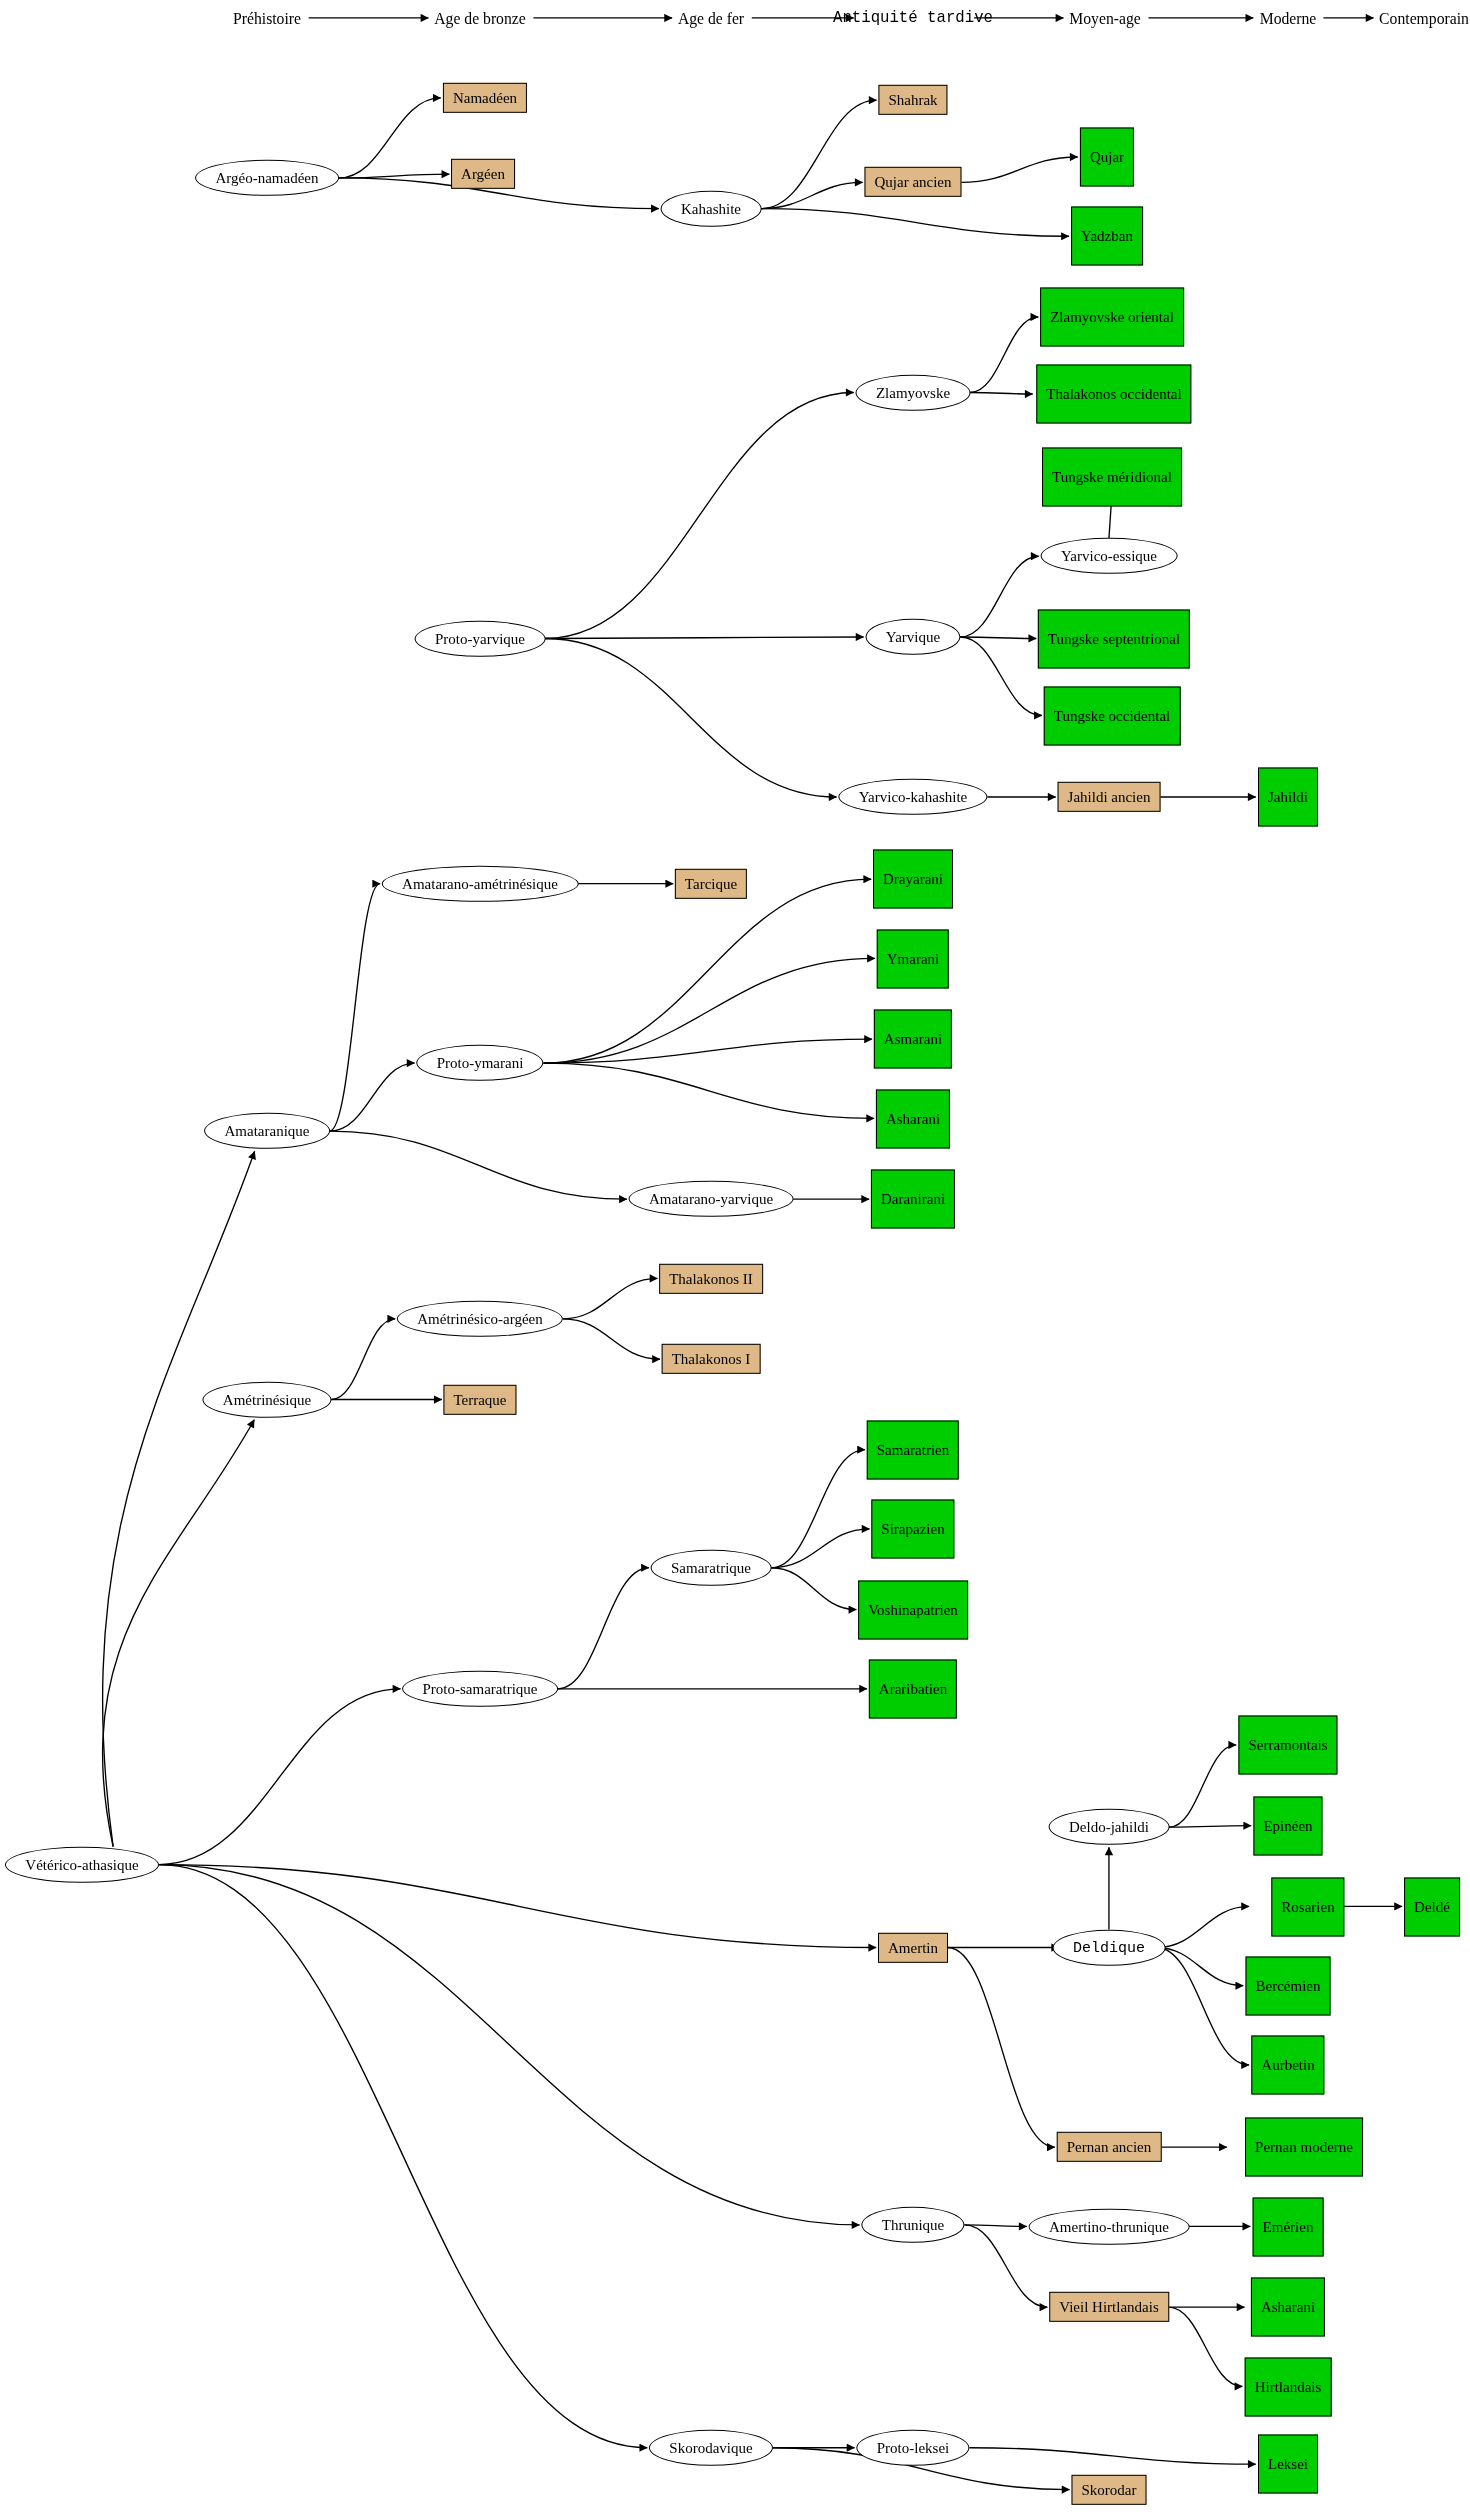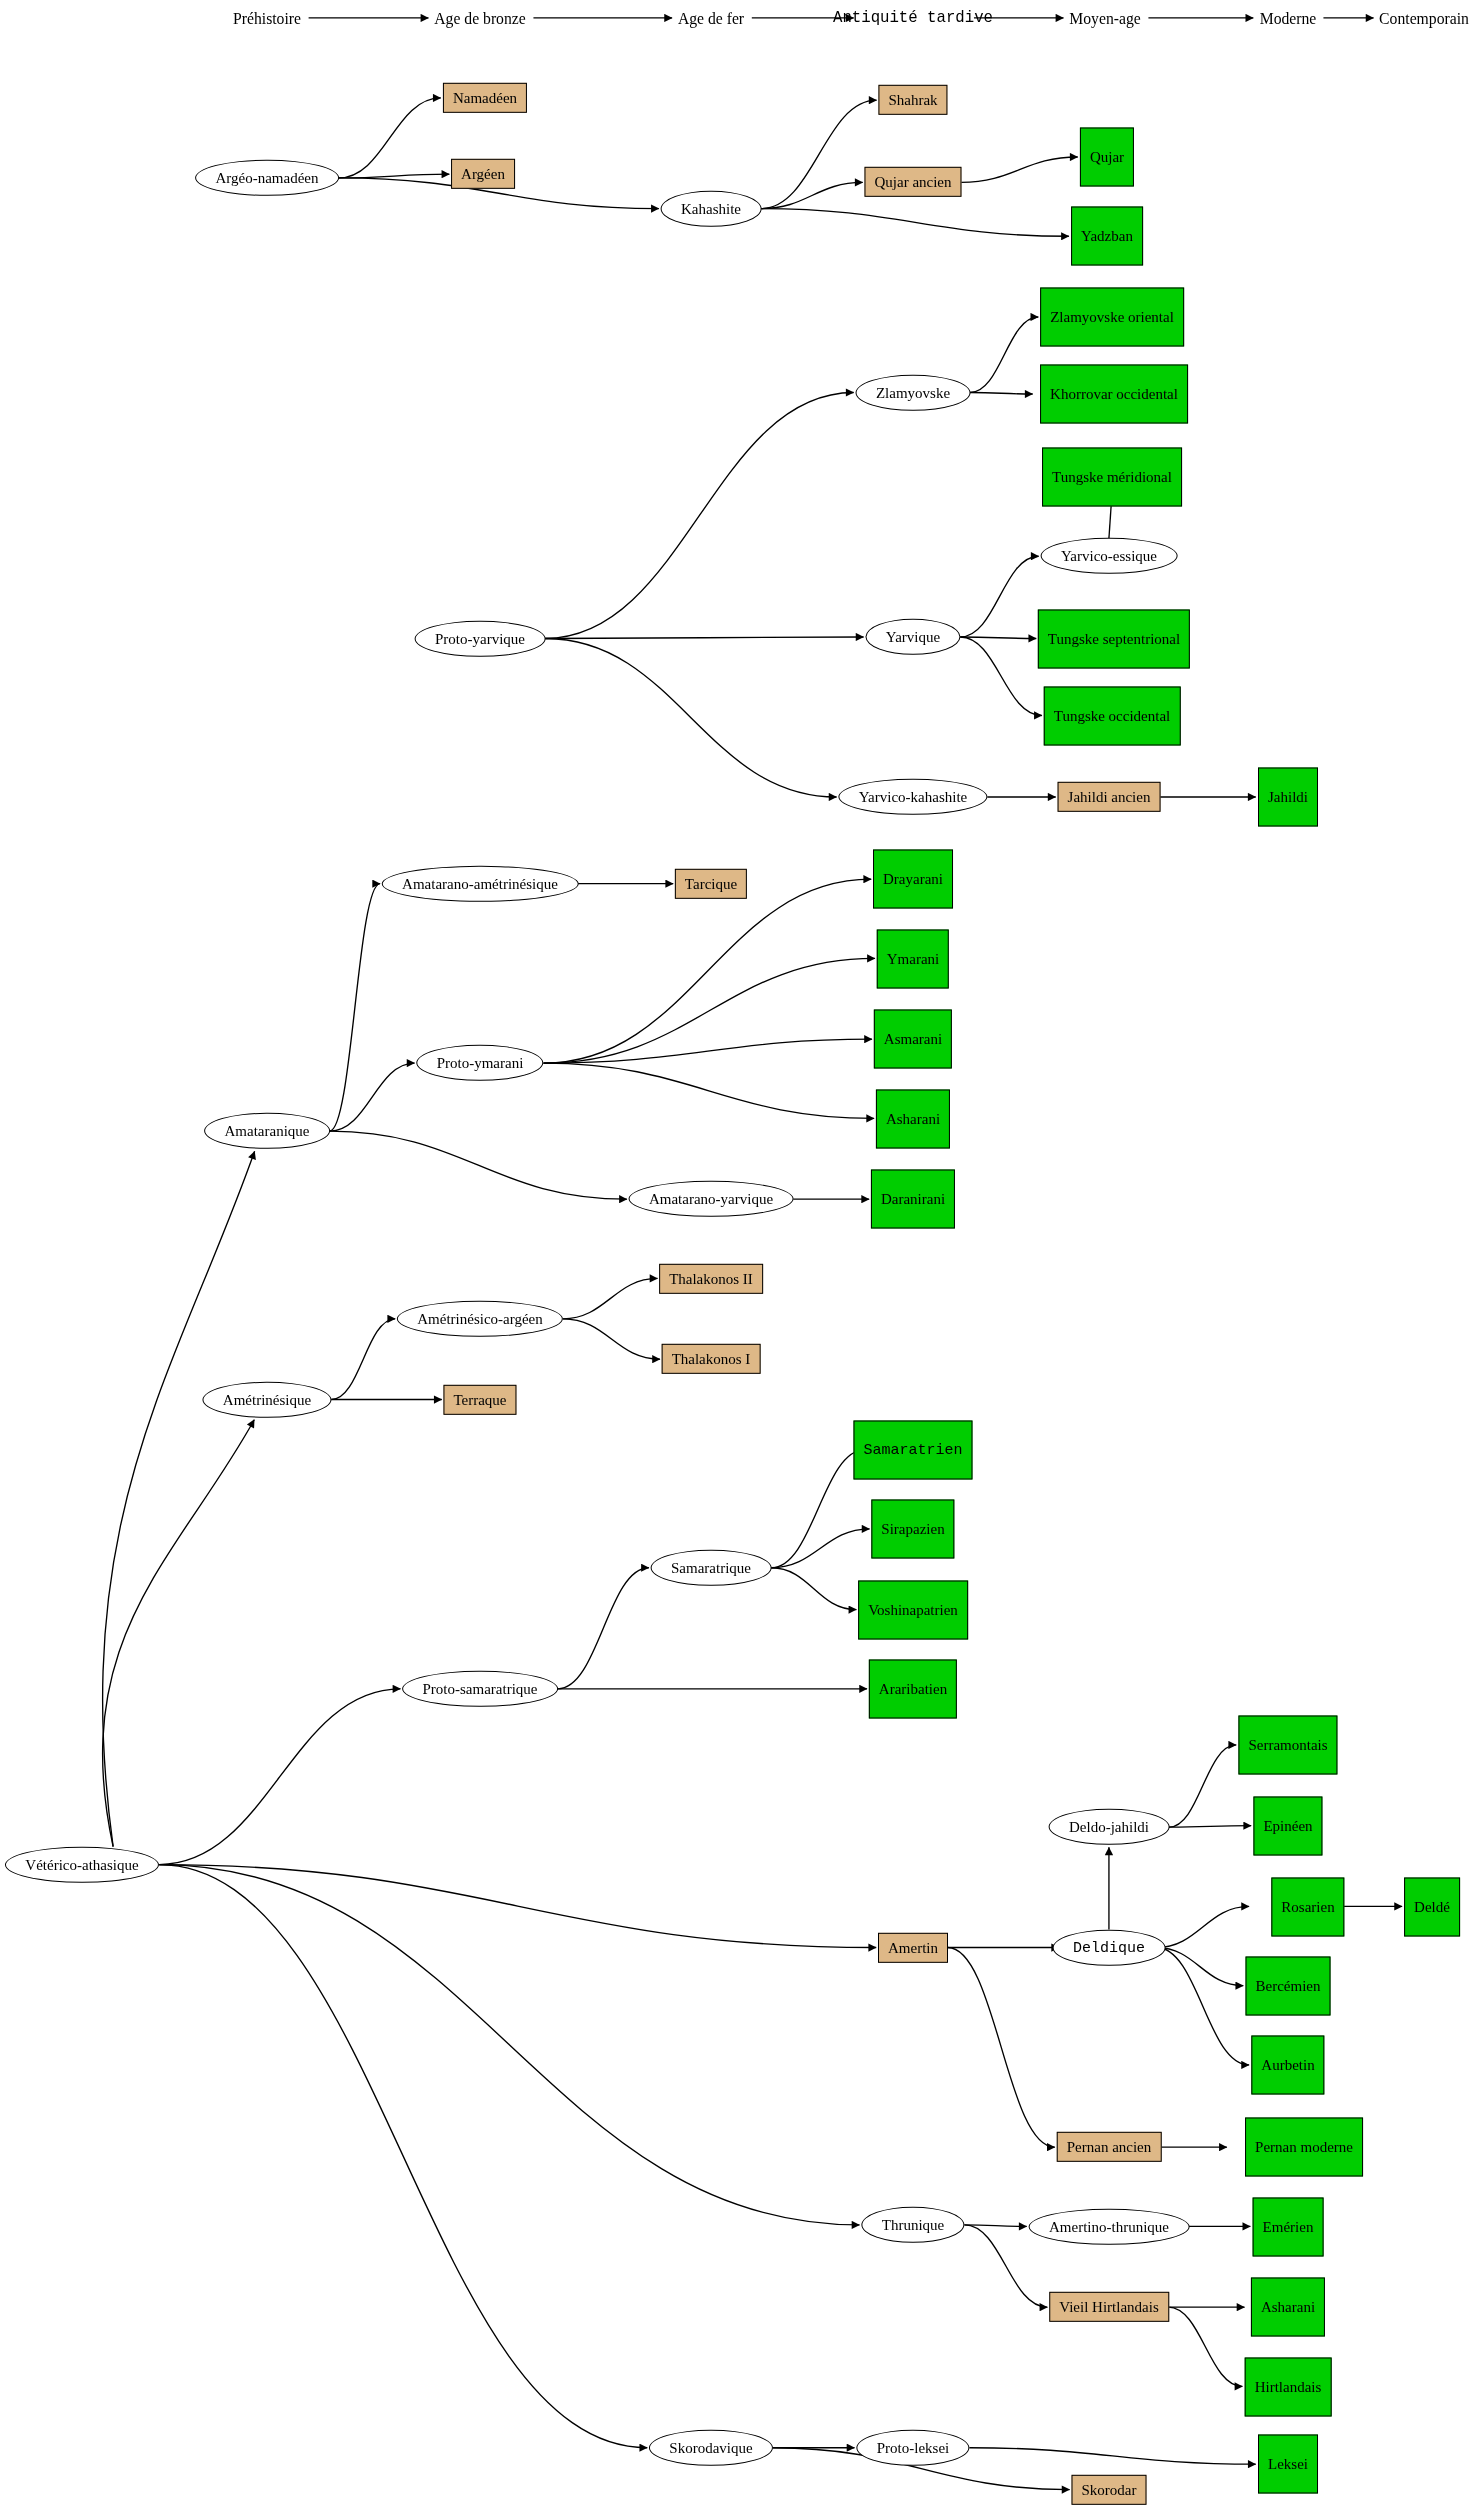--- a/index.html
+++ b/index.html
@@ -122,21 +122,21 @@
       <div class="node ancient" style="left: 485px; top: 98px;">Namadéen</div>
       <div class="node ancient" style="left: 483px; top: 174px;">Argéen</div>
       <div class="node proto" style="left: 711px; top: 209px;">Kahashite</div>
       <div class="node ancient" style="left: 913px; top: 100px;">Shahrak</div>
       <div class="node ancient" style="left: 913px; top: 182px;">Qujar ancien</div>
       <div class="node modern" style="left: 1107px; top: 157px;">Qujar</div>
       <div class="node modern" style="left: 1107px; top: 236px;">Yadzban</div>
       <div class="node proto" style="left: 480px; top: 639px;">Proto-yarvique</div>
       <div class="node proto" style="left: 913px; top: 393px;">Zlamyovske</div>
       <div class="node modern" style="left: 1112px; top: 317px;">Zlamyovske oriental</div>
-      <div class="node modern" style="left: 1114px; top: 394px;">Khorrovar occidental</div>
+      <div class="node modern" style="left: 1114px; top: 394px;">Thalakonos occidental</div>
       <div class="node proto" style="left: 913px; top: 637px;">Yarvique</div>
       <div class="node proto" style="left: 1109px; top: 556px;">Yarvico-essique</div>
       <div class="node modern" style="left: 1112px; top: 477px;">Tungske méridional</div>
       <div class="node modern" style="left: 1114px; top: 639px;">Tungske septentrional</div>
       <div class="node modern" style="left: 1112px; top: 716px;">Tungske occidental</div>
       <div class="node proto" style="left: 913px; top: 797px;">Yarvico-kahashite</div>
       <div class="node ancient" style="left: 1109px; top: 797px;">Jahildi ancien</div>
       <div class="node modern" style="left: 1288px; top: 797px;">Jahildi</div>
       <div class="node proto" style="left: 82px; top: 1865px;">Vétérico-athasique</div>
       <div class="node proto" style="left: 267px; top: 1131px;">Amataranique</div>
@@ -149,21 +149,21 @@
       <div class="node modern" style="left: 913px; top: 1119px;">Asharani</div>
       <div class="node proto" style="left: 711px; top: 1199px;">Amatarano-yarvique</div>
       <div class="node modern" style="left: 913px; top: 1199px;">Daranirani</div>
       <div class="node proto" style="left: 267px; top: 1400px;">Amétrinésique</div>
       <div class="node proto" style="left: 480px; top: 1319px;">Amétrinésico-argéen</div>
       <div class="node ancient" style="left: 711px; top: 1279px;">Thalakonos II</div>
       <div class="node ancient" style="left: 711px; top: 1359px;">Thalakonos I</div>
       <div class="node ancient" style="left: 480px; top: 1400px;">Terraque</div>
       <div class="node proto" style="left: 480px; top: 1689px;">Proto-samaratrique</div>
       <div class="node proto" style="left: 711px; top: 1568px;">Samaratrique</div>
-      <div class="node modern" style="left: 913px; top: 1450px; font-family: Liberation Mono, monospace;">Samaratrien</div>
+      <div class="node modern" style="left: 913px; top: 1450px;">Samaratrien</div>
       <div class="node modern" style="left: 913px; top: 1529px;">Sirapazien</div>
       <div class="node modern" style="left: 913px; top: 1610px;">Voshinapatrien</div>
       <div class="node modern" style="left: 913px; top: 1689px;">Araribatien</div>
       <div class="node ancient" style="left: 913px; top: 1948px;">Amertin</div>
       <div class="node proto" style="left: 1109px; top: 1827px;">Deldo-jahildi</div>
       <div class="node modern" style="left: 1288px; top: 1745px;">Serramontais</div>
       <div class="node modern" style="left: 1288px; top: 1826px;">Epinéen</div>
       <div class="node proto" style="left: 1109px; top: 1948px; font-family: Liberation Mono, monospace;">Deldique</div>
       <div class="node modern" style="left: 1308px; top: 1907px;">Rosarien</div>
       <div class="node modern" style="left: 1432px; top: 1907px;">Deldé</div>

